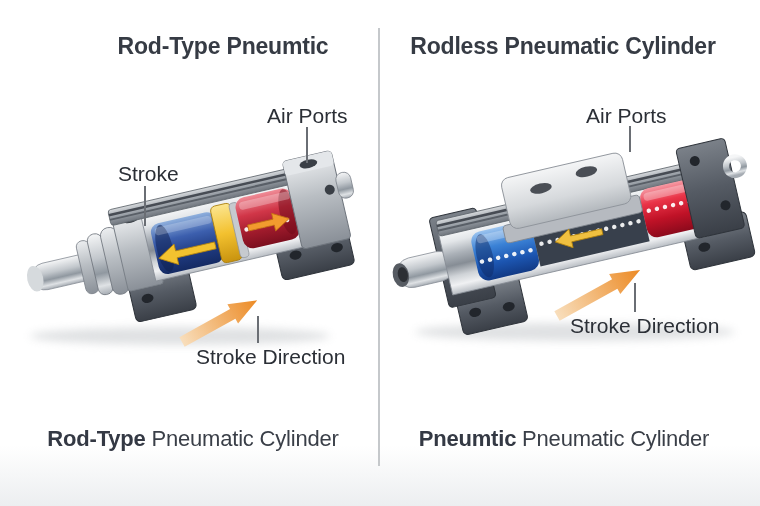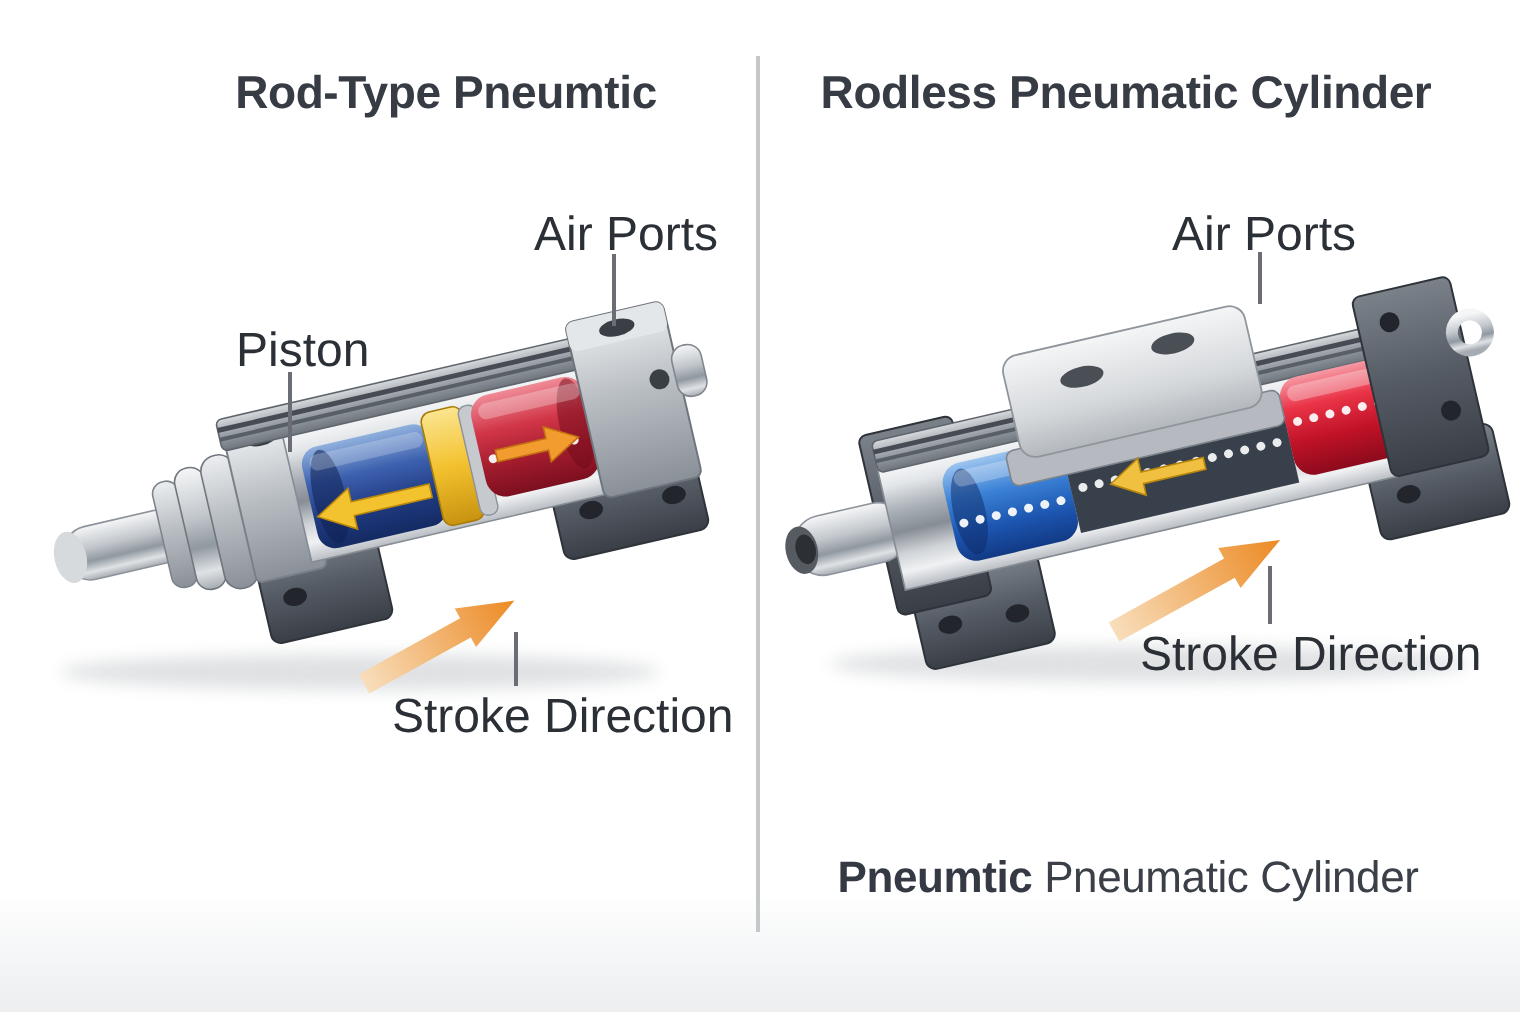--- a/index.html
+++ b/index.html
@@ -12,21 +12,21 @@
     position:absolute;left:378px;top:28px;width:1.5px;height:438px;
     background:#c5c8cb;
   }
   .title{
     position:absolute;top:33px;margin:0;text-align:center;
     font-size:23px;font-weight:bold;color:#363b44;letter-spacing:-0.2px;
   }
   .title.left-t{left:0;width:446px;}
   .title.right-t{left:380px;width:366px;}
   .label{
-    position:absolute;font-size:24px;color:#2b2f36;white-space:nowrap;
+    position:absolute;font-size:21px;color:#2b2f36;white-space:nowrap;
   }
   .leader{
     position:absolute;width:1.5px;background:#6a6e74;
   }
   .caption{
     position:absolute;top:426px;margin:0;text-align:center;
     font-size:22px;color:#3a3f48;letter-spacing:-0.2px;white-space:nowrap;
   }
   .caption.left-c{left:8px;width:370px;}
   .caption.right-c{left:382px;width:364px;}
@@ -149,29 +149,30 @@
       <ellipse cx="303" cy="62" rx="9" ry="4.2" fill="#3a3f46"></ellipse>
       <circle cx="318" cy="92" r="5" fill="#3a3f46"></circle>
       <rect x="326" y="78" width="15" height="26" rx="7" fill="url(#Lrod)" stroke="#80868e" stroke-width="0.8"></rect>
     </g>
 
     <g transform="translate(162,212) rotate(-29)">
       <path d="M0,5.5 L58,5.5 L58,11 L86,0 L58,-11 L58,-5.5 L0,-5.5 Z" fill="url(#Lorange)"></path>
     </g>
   </svg>
 
-  <div class="label" style="left:118px;top:162px;">Piston</div>
+  <div class="label" style="left:118px;top:162px;">Stroke</div>
   <div class="leader" style="left:144px;top:186px;height:40px;"></div>
 
   <div class="label" style="left:267px;top:104px;">Air Ports</div>
   <div class="leader" style="left:306px;top:127px;height:36px;"></div>
 
   <div class="label" style="left:196px;top:345px;">Stroke Direction</div>
   <div class="leader" style="left:257px;top:316px;height:27px;"></div>
 
+  <p class="caption left-c"><span class="cap-bold">Rod-Type</span><span> Pneumatic Cylinder</span></p>
 
   <h1 class="title right-t">Rodless Pneumatic Cylinder</h1>
 
   <svg class="cyl" style="left:395px;top:120px;" width="360" height="235" viewBox="0 0 360 235">
     <defs>
       <linearGradient id="Rmetal" x1="0" y1="0" x2="0" y2="1">
         <stop offset="0" stop-color="#fafbfc"></stop>
           <stop offset=".18" stop-color="#e3e6e9"></stop>
         <stop offset=".38" stop-color="#aab0b7"></stop>
           <stop offset=".55" stop-color="#868d95"></stop>

